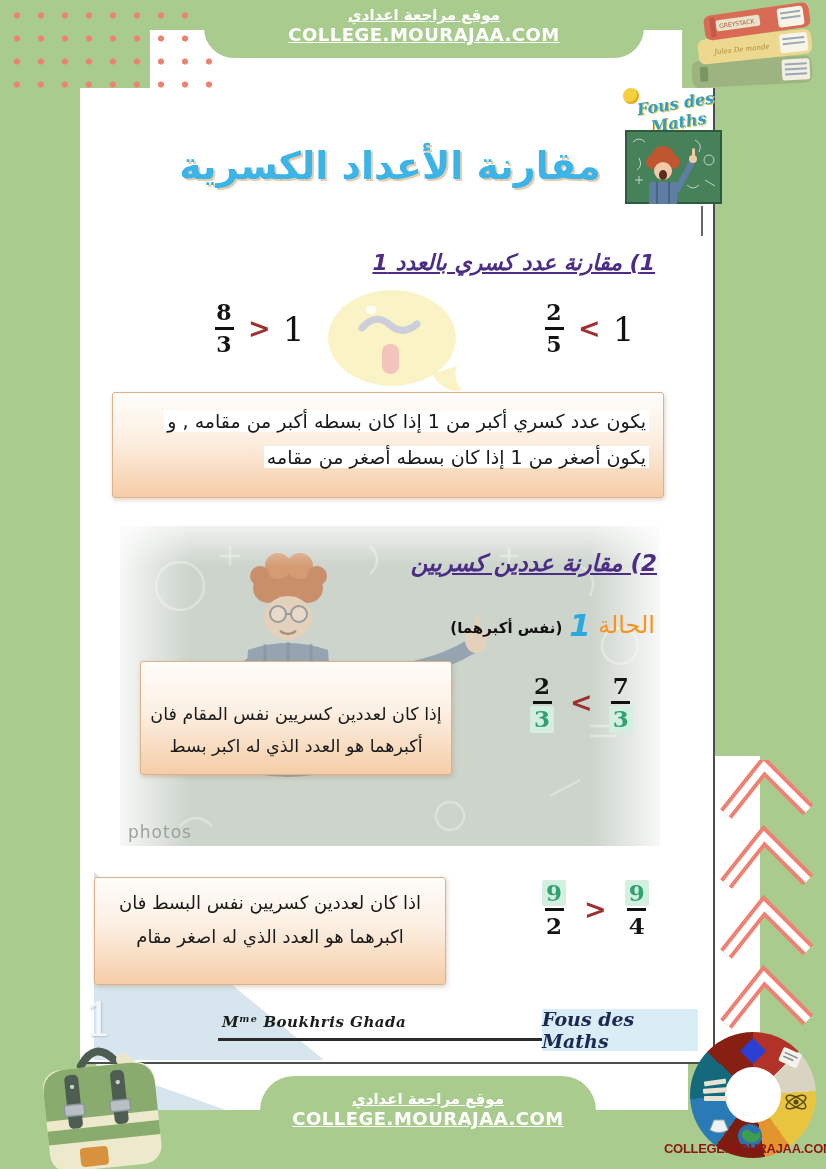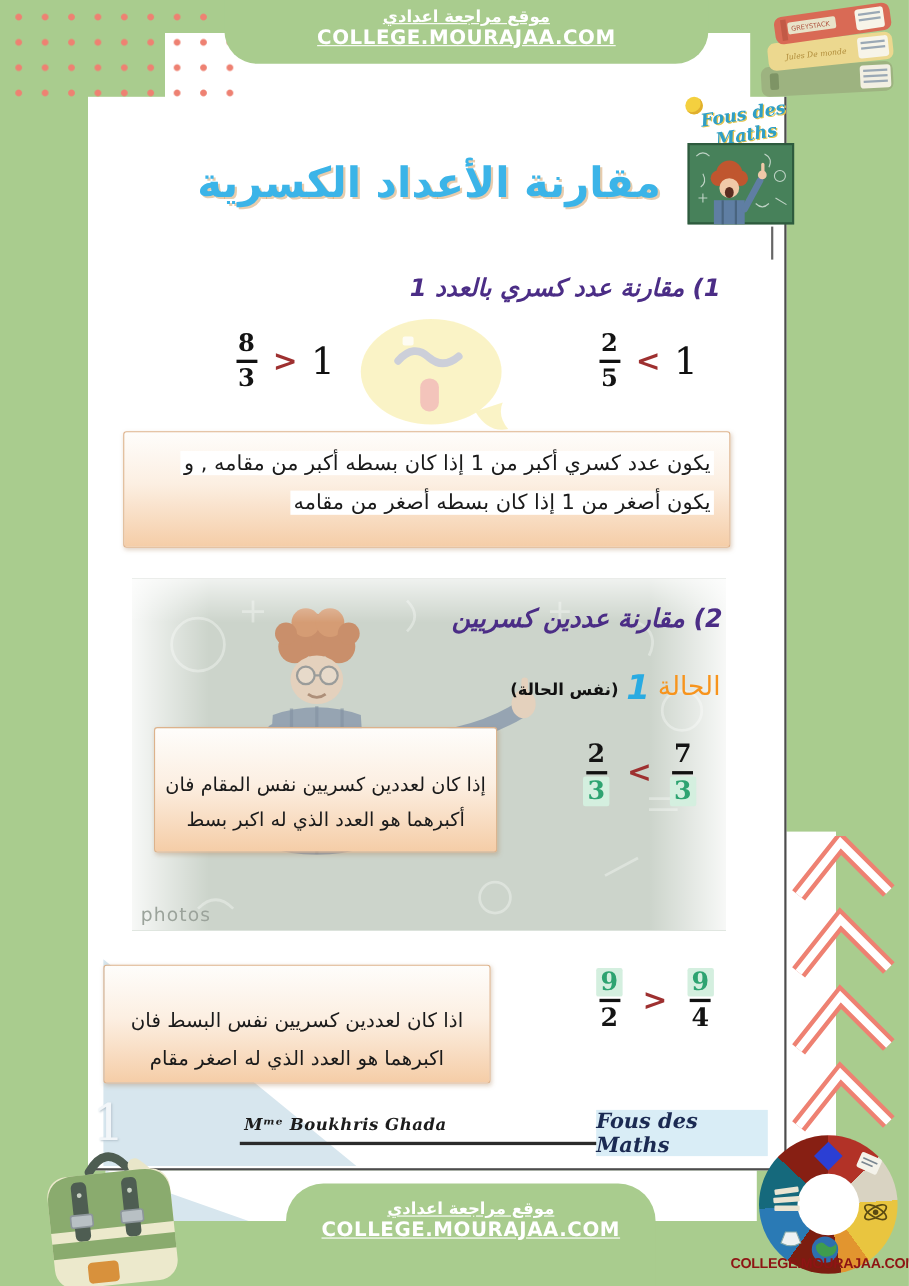--- a/index.html
+++ b/index.html
@@ -29,21 +29,21 @@
   .logo-emoji{position:absolute;left:8px;top:0;width:16px;height:16px;border-radius:50%;background:#f4d03f;box-shadow:inset -2px -2px 0 #e0af2e;}
   .logo-text{position:absolute;left:6px;top:6px;width:112px;text-align:center;transform:rotate(-9deg);
              font-family:"DejaVu Serif",serif;font-style:italic;font-weight:bold;font-size:16px;
              color:#2f9fc6;text-shadow:1px 1px 0 #e4c34a;}
   .logo-photo{position:absolute;left:10px;top:42px;width:97px;height:74px;}
   .logo-line{position:absolute;left:86px;top:118px;width:2px;height:30px;background:#666;}
 
   .title{left:95px;top:56px;width:430px;margin:0;text-align:center;direction:rtl;
          font-size:38px;font-weight:bold;color:#3bb4e8;
          text-shadow:2px 2px 0 rgba(194,128,50,.40);}
-  .s-head{margin:0;direction:rtl;color:#4b2d86;font-weight:bold;font-style:italic;}
+  .s-head{margin:0;direction:rtl;color:#4b2d86;font-weight:bold;font-style:italic;text-decoration:underline;}
   .s1-head{right:58px;top:162px;font-size:22px;}
   .s2-head{right:56px;top:462px;font-size:23px;z-index:2;}
 
   
   .ex{display:flex;align-items:center;gap:12px;z-index:2;}
   .ex-left{left:132px;top:212px;}
   .ex-right{left:462px;top:212px;}
   .frac{display:inline-flex;flex-direction:column;align-items:center;min-width:24px;
         font-family:"DejaVu Serif",serif;font-weight:bold;font-size:22px;line-height:1.15;}
   .frac .bar{width:19px;height:3px;background:#111;margin:2px 0;}
@@ -52,21 +52,21 @@
   .gd{color:#2ea371;background:#d4efdf;padding:0 4px;border-radius:2px;}
   .kd{color:#141414;}
   .emoji{left:240px;top:198px;width:155px;height:118px;opacity:.5;z-index:1;}
 
   
   .rulebox{direction:rtl;color:#1a1a1a;box-sizing:border-box;border:1px solid #ddb28b;border-radius:3px;
            background:linear-gradient(180deg,#fefdfb 0%,#fcefe2 45%,#f5cda7 100%);
            box-shadow:1px 2px 4px rgba(170,130,90,.35);z-index:2;}
   .rb1{left:32px;top:304px;width:552px;height:106px;padding:10px 14px 0 0;font-size:19px;line-height:36px;text-align:right;}
   .rb-c1{left:60px;top:573px;width:312px;height:114px;padding-top:36px;font-size:17.5px;line-height:32px;text-align:center;}
-  .rb-c2{left:14px;top:789px;width:352px;height:108px;padding-top:34px;font-size:18px;line-height:34px;text-align:center;}
+  .rb-c2{left:14px;top:789px;width:352px;height:108px;padding-top:8px;font-size:18px;line-height:34px;text-align:center;}
   .hl{background:#ffffff;padding:0 3px;}
 
   
   .photo-section{left:40px;top:438px;width:540px;height:320px;background:#ccd4cb;overflow:hidden;z-index:1;}
   .watermark{position:absolute;left:8px;bottom:4px;font-size:17px;color:#9ba39b;letter-spacing:1px;}
 
   
   .case-label{direction:rtl;white-space:nowrap;z-index:2;}
   .c1{right:58px;top:516px;}
   .c2{right:56px;top:738px;}
@@ -284,21 +284,21 @@
         <rect x="0" y="0" width="540" height="40" fill="url(#fadeT)"></rect>
       </svg>
       <div class="watermark">photos</div>
     </div>
 
     <h2 class="s-head s2-head" dir="rtl">2) مقارنة عددين كسريين</h2>
 
     <div class="case-label c1" dir="rtl">
       <span class="cl-orange">الحالة</span>
       <span class="cl-num">1</span>
-      <span class="cl-note">(نفس الحالة)</span>
+      <span class="cl-note">(نفس أكبرهما)</span>
     </div>
 
     <div class="rulebox rb-c1" dir="rtl">
       <div>إذا كان لعددين كسريين نفس المقام فان</div>
       <div>أكبرهما هو العدد الذي له اكبر بسط</div>
     </div>
 
     <div class="cmp cmp1">
       <span class="frac">
         <span class="kd">2</span>

